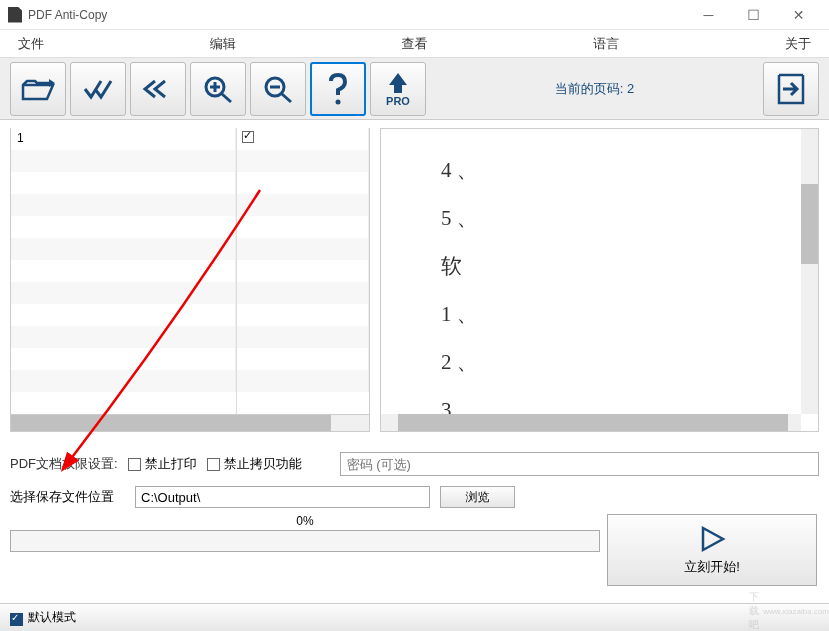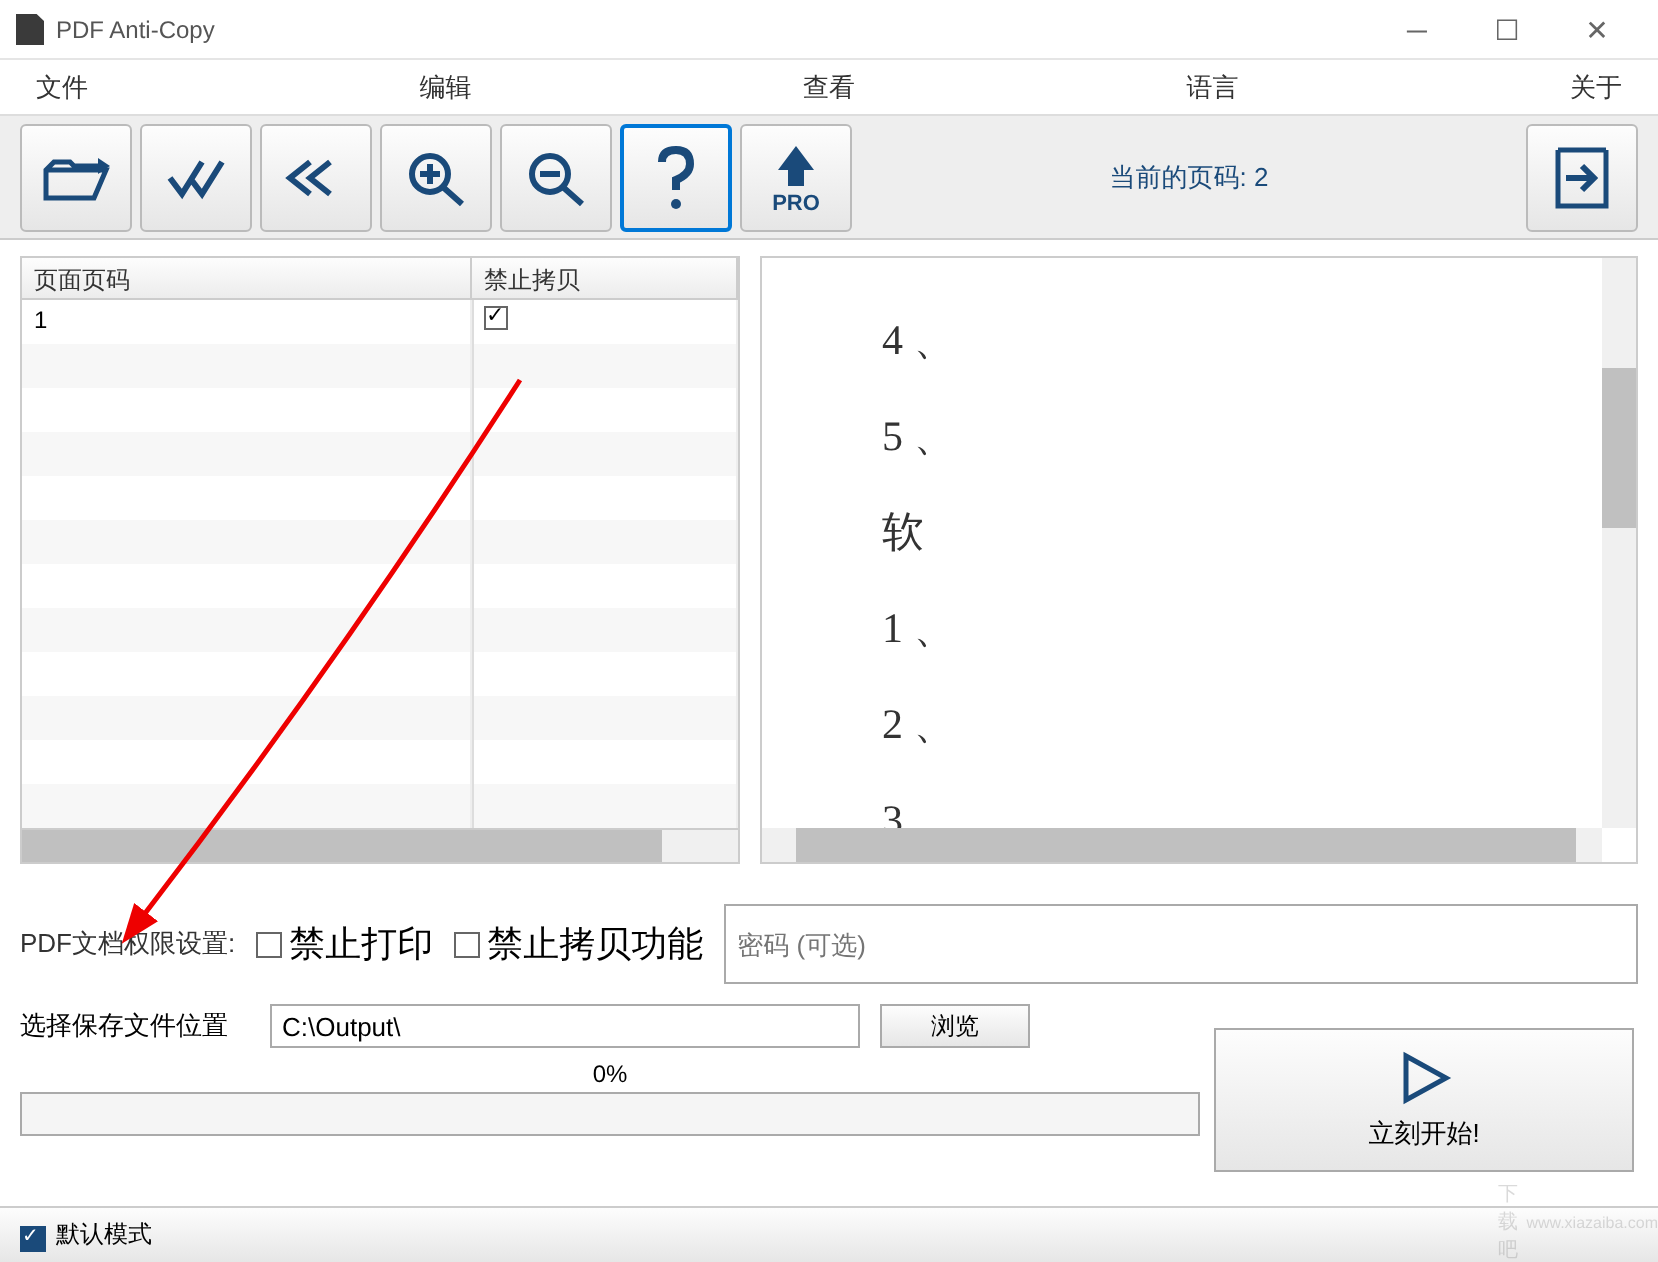--- a/index.html
+++ b/index.html
@@ -33,23 +33,23 @@
 .preview { padding: 20px 60px; font-family: "SimSun", serif; font-size: 21px; color: #333; line-height: 2; }
 .preview div { margin-bottom: 6px; }
 .scroll-v { position: absolute; right: 0; top: 0; bottom: 17px; width: 17px; background: #f0f0f0; }
 .scroll-v-thumb { position: absolute; top: 55px; width: 100%; height: 80px; background: #c0c0c0; }
 .scroll-h { position: absolute; left: 0; right: 17px; bottom: 0; height: 17px; background: #f0f0f0; }
 .scroll-h-thumb { position: absolute; left: 17px; height: 100%; width: 390px; background: #c0c0c0; }
 .scroll-h-thumb2 { position: absolute; left: 0; height: 100%; width: 320px; background: #c0c0c0; }
 .scroll-h2 { height: 17px; background: #f0f0f0; border: 1px solid #ccc; border-top: none; position: relative; }
 .settings { padding: 12px 10px 6px; display: flex; align-items: center; gap: 10px; }
 .settings-label { color: #333; font-size: 13px; }
-.cbx { display: inline-flex; align-items: center; gap: 4px; font-size: 18px; }
+.cbx { display: inline-flex; align-items: center; gap: 4px; font-size: 13px; }
 .cbx-box { width: 13px; height: 13px; border: 1px solid #666; background: #fff; }
-.pwd-input { flex: 1; height: 40px; border: 1px solid #aaa; padding: 0 6px; color: #888; font-size: 13px; background: #fff; }
+.pwd-input { flex: 1; height: 24px; border: 1px solid #aaa; padding: 0 6px; color: #888; font-size: 13px; background: #fff; margin-left: 28px; }
 .output-row { padding: 4px 10px; display: flex; align-items: center; gap: 10px; }
 .output-label { font-size: 13px; width: 115px; }
 .output-field { width: 295px; height: 22px; border: 1px solid #aaa; padding: 0 5px; font-size: 13px; }
 .browse-btn { width: 75px; height: 22px; background: linear-gradient(#fdfdfd, #e6e6e6); border: 1px solid #aaa; font-size: 12px; }
 .start-btn { position: absolute; right: 12px; bottom: 45px; width: 210px; height: 72px; background: linear-gradient(#fdfdfd, #e6e6e6); border: 1px solid #aaa; display: flex; flex-direction: column; align-items: center; justify-content: center; gap: 4px; }
 .progress-label { text-align: center; font-size: 12px; padding: 2px 0; width: 590px; margin-left: 10px; }
 .progress-bar { height: 22px; border: 1px solid #aaa; background: #f5f5f5; width: 590px; margin-left: 10px; }
 .footer { position: absolute; bottom: 0; left: 0; right: 0; height: 28px; background: linear-gradient(#fdfdfd, #e6e6e6); border-top: 1px solid #ccc; display: flex; align-items: center; padding: 0 10px; }
 .mode-chk { display: inline-flex; align-items: flex-end; gap: 5px; font-size: 12px; }
 .mode-chk-box { width: 13px; height: 13px; background: #1a4a7a; position: relative; }
@@ -124,24 +124,20 @@
   <div class="export-btn">
     <svg width="36" height="36">
         <path d="M6 4 L6 32 L30 32 L30 4 M6 4 L30 4" fill="none" stroke="#1a4a7a" stroke-width="2.5"></path>
         <path d="M10 18 L22 18 M18 12 L24 18 L18 24" fill="none" stroke="#1a4a7a" stroke-width="3"></path>
       </svg>
   </div>
 </div>
 
 <div class="content">
   <div class="left-panel">
-    <div class="table-hdr">
-      <div class="col1">页面页码</div>
-      <div class="col2">禁止拷贝</div>
-    </div>
     <div class="table-body">
       <div class="vline"></div>
       <div class="table-row">
         <div class="col1">1</div>
         <div class="col2"><span class="chk checked"></span></div>
       </div>
       <div class="table-row">
           <div class="col1"></div>
           <div class="col2"></div>
         </div>

